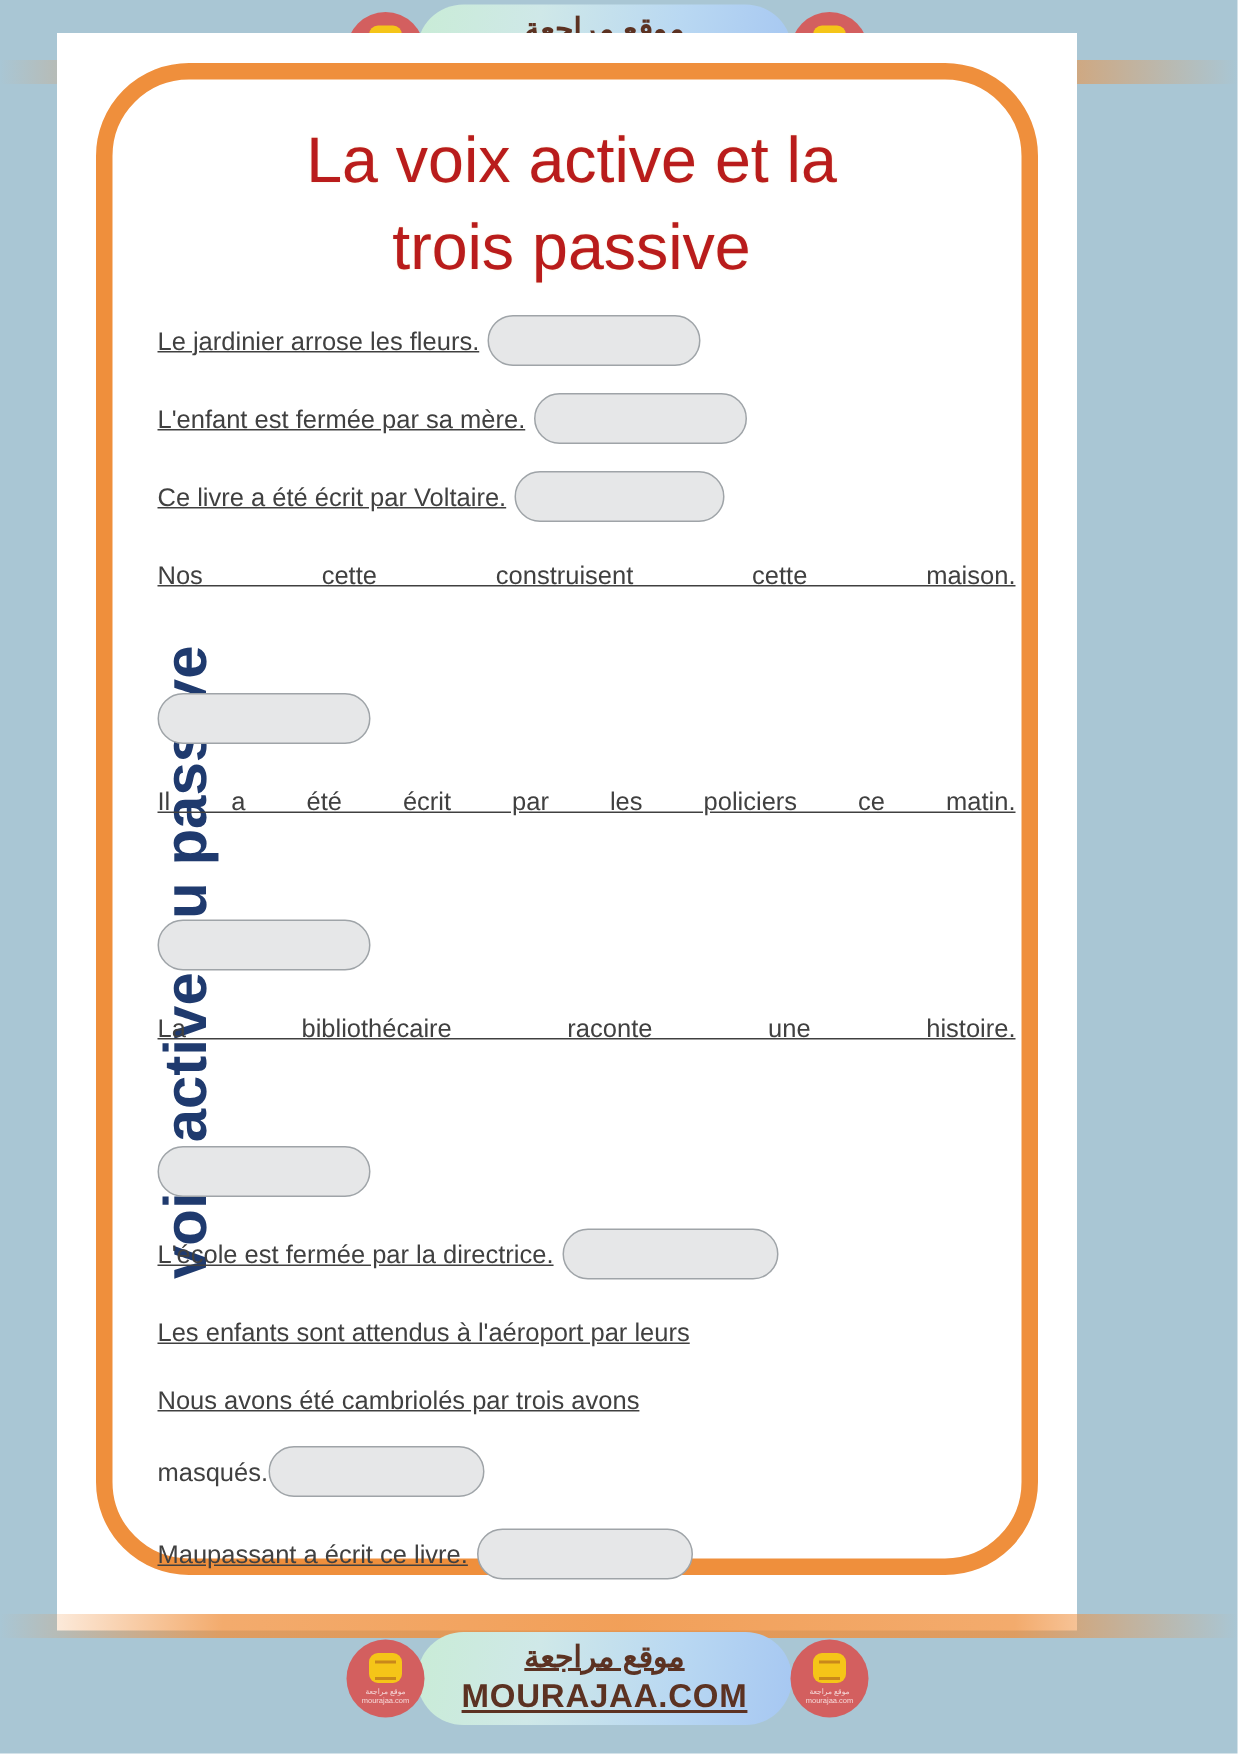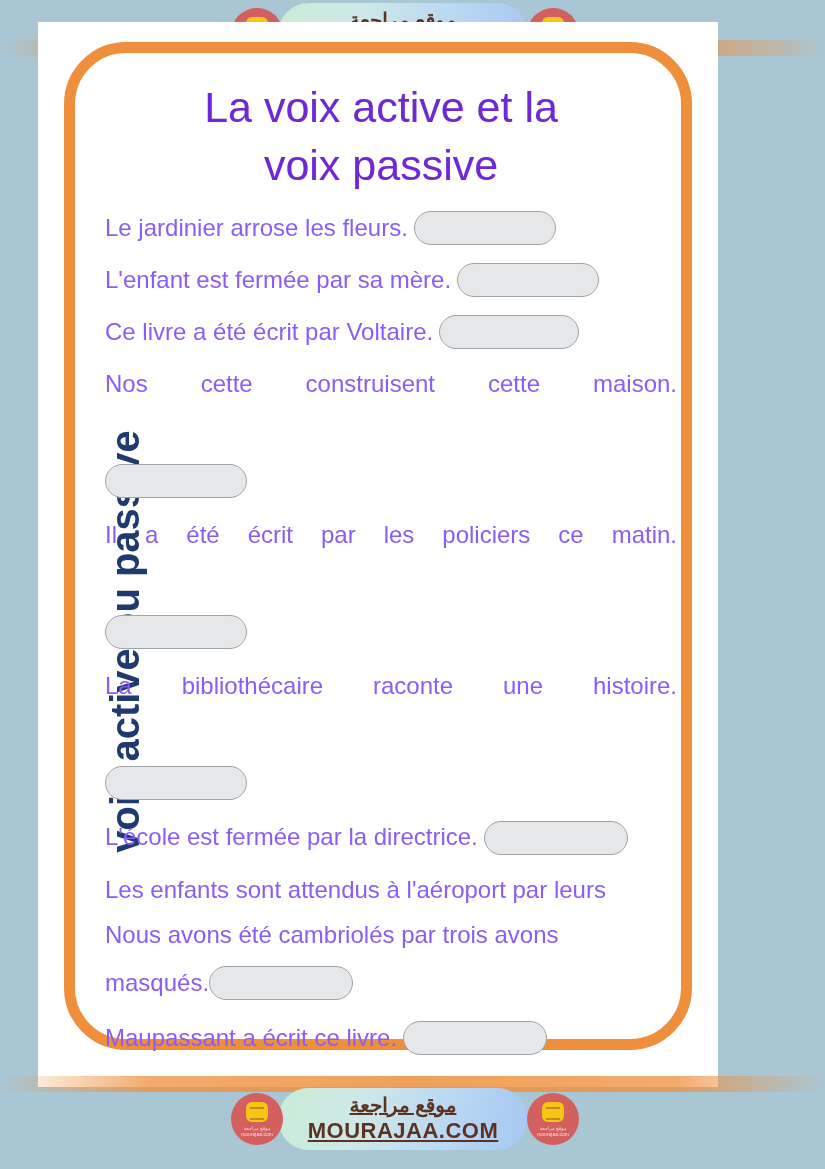--- a/index.html
+++ b/index.html
@@ -41,21 +41,21 @@
 
   
   #title {
     position: absolute;
     left: 78px;
     top: 56px;
     width: 530px;
     text-align: center;
     font-size: 43px;
     line-height: 58px;
-    color: #6d28d9;
+    color: #b91c1c;
     font-family: "Liberation Sans", sans-serif;
     letter-spacing: 0px;
     text-shadow: 0 0 1px rgba(217,165,44,.35);
   }
 
   
   #vertical-label {
     position: absolute;
     left: -153px;
     top: 597px;
@@ -69,22 +69,23 @@
     white-space: nowrap;
     font-family: "Liberation Sans", sans-serif;
   }
 
   
   #exercises {
     position: absolute;
     left: 67px;
     top: 185px;
     width: 572px;
-    color: #8b5cf6;
-    font-size: 24px;
+    color: #404040;
+    font-size: 17px;
+    text-decoration: underline;
   }
 
   .line {
     margin: 0 0 11px 0;
     line-height: 41px;
   }
   .line.justified {
     text-align: justify;
     text-align-last: justify;
   }
@@ -265,21 +266,21 @@
   <div class="banner-text banner-ar">موقع مراجعة</div>
   <div class="banner-text banner-url">MOURAJAA.COM</div>
 </div>
 
 <div id="sheet">
 
   <div id="frame"></div>
 
   <div id="title">
     <div>La voix active et la</div>
-    <div>voix passive</div>
+    <div>trois passive</div>
   </div>
 
   <div id="vertical-label">voix active ou passive</div>
 
   <div id="exercises">
 
     <div class="line">
       <span class="sent">Le jardinier arrose les fleurs.</span><span class="pill w142" style="width: 142px;"></span>
     </div>
 

